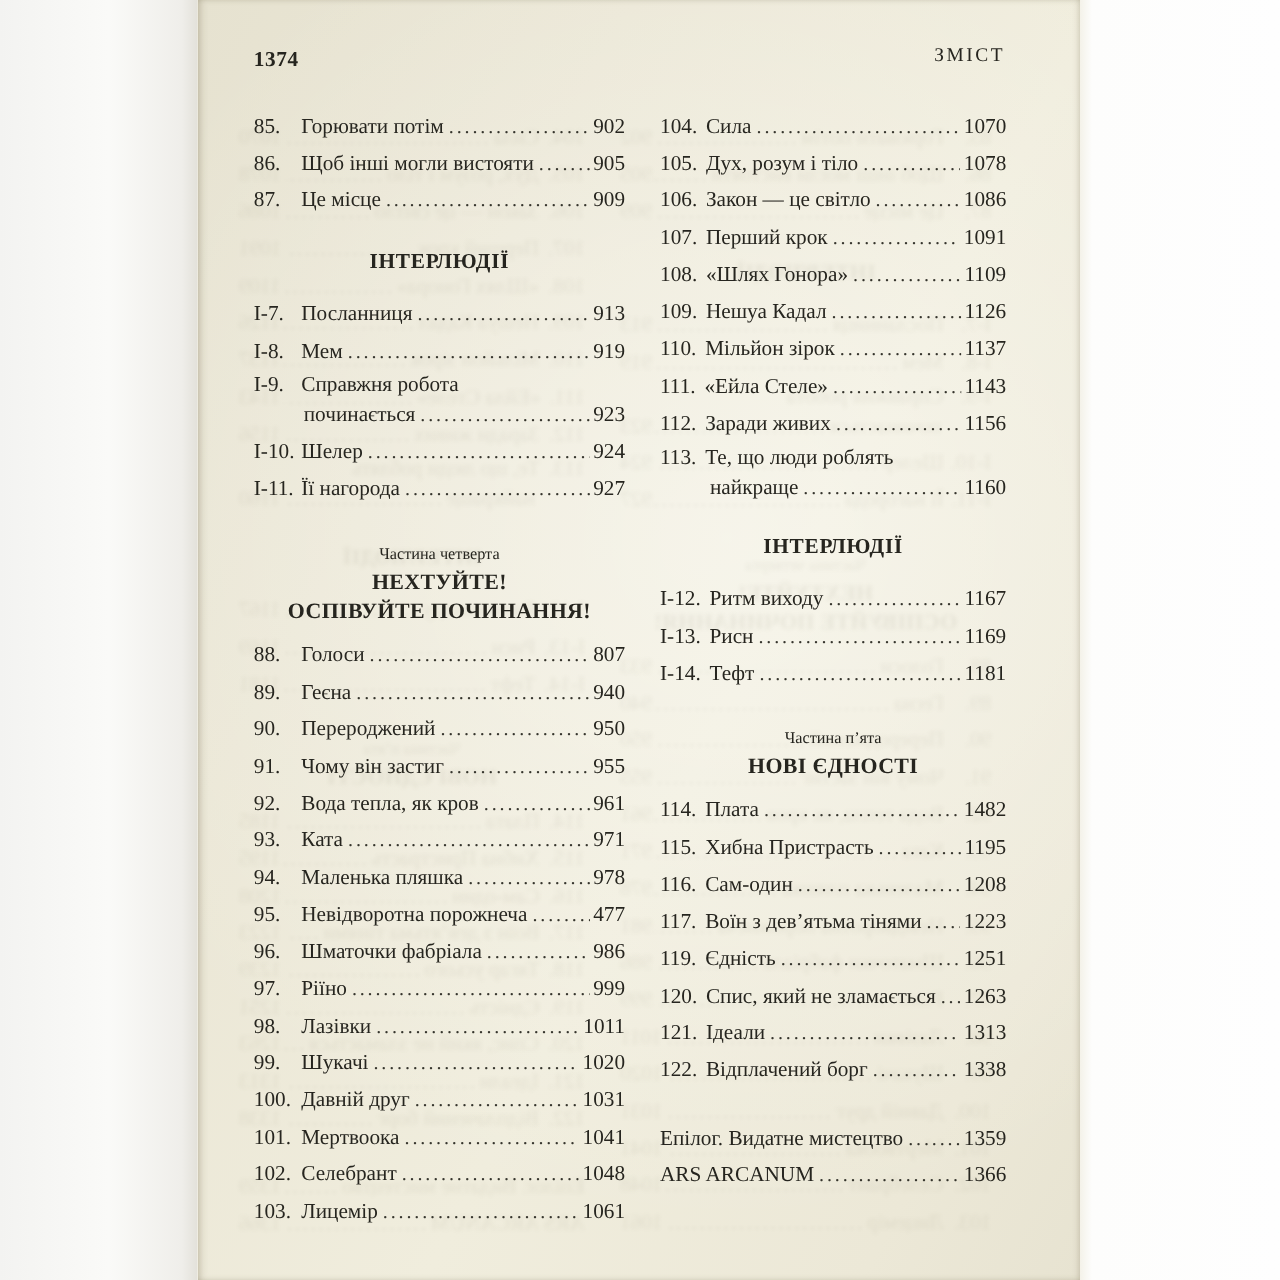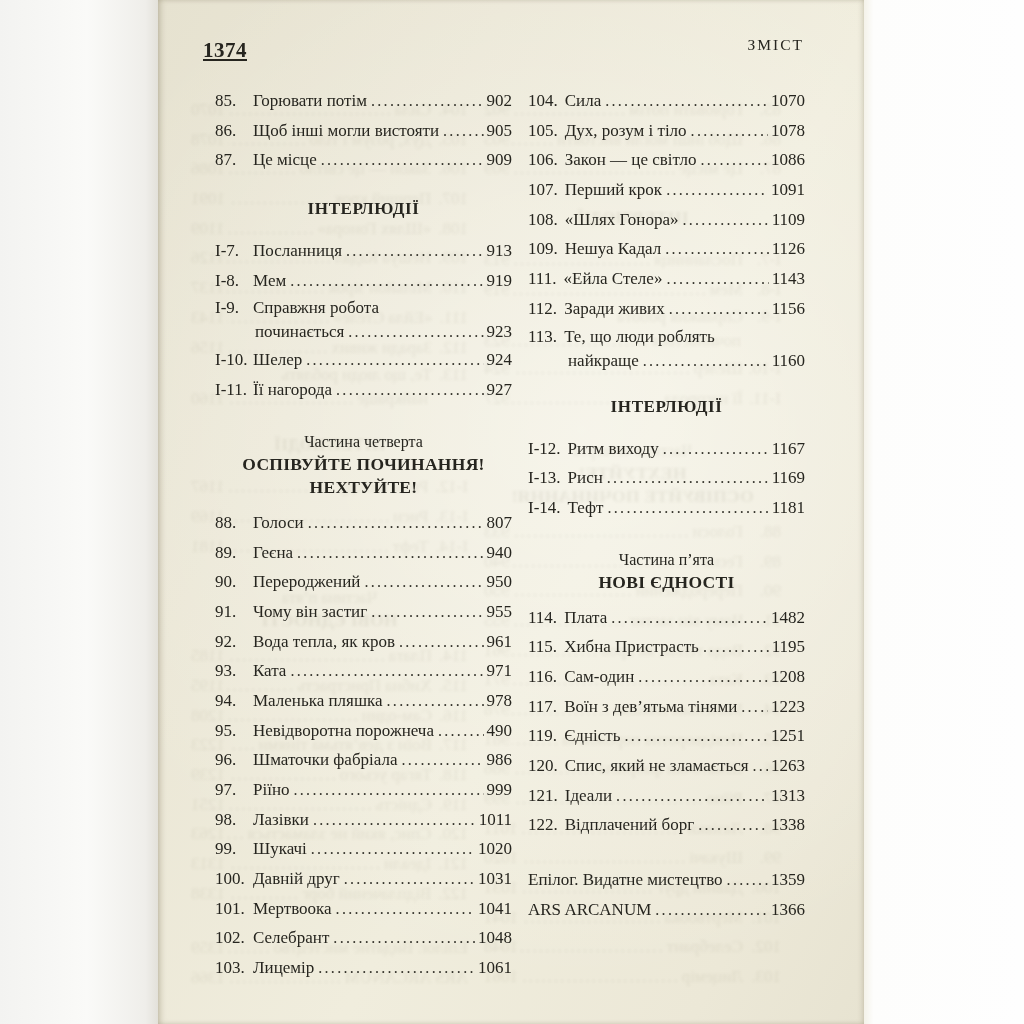--- a/index.html
+++ b/index.html
@@ -31,25 +31,25 @@
   
   .ghost{
     position:absolute;inset:0;
     transform:scaleX(-1) translateX(26px) translateY(9px);
     filter:blur(1.6px);
     opacity:.10;
     pointer-events:none;
   }
   .ghost *{color:#6d6850 !important;border-color:#6d6850 !important;}
 
-  .folio{position:absolute;left:45px;top:38px;font-size:21px;font-weight:bold;letter-spacing:.5px;text-decoration:underline;}
+  .folio{position:absolute;left:45px;top:38px;font-size:17px;font-weight:bold;letter-spacing:.5px;}
   .running{position:absolute;right:60px;top:36px;font-size:15.5px;letter-spacing:2px;}
 
   .col{position:absolute;top:86px;font-size:17px;}
-  .col-left{left:57px;width:297px;}
+  .col-left{left:45px;width:297px;}
   .col-right{left:370px;width:277px;}
 
   .row{display:flex;align-items:baseline;height:29.7px;line-height:29.7px;white-space:nowrap;}
   .num{flex:0 0 auto;}
   .col-left .num{display:inline-block;min-width:38px;}
   .col-right .num{margin-right:7px;}
   .t{flex:0 0 auto;}
   .leader{flex:1 1 auto;overflow:hidden;white-space:nowrap;margin:0 3px 0 4px;}
   .leader::after{
     content:"..........................................................................";
@@ -60,21 +60,21 @@
   .row2{margin:1px 0;}
   .row2 .l1{display:flex;align-items:baseline;line-height:24px;white-space:nowrap;}
   .row2 .l2{display:flex;align-items:baseline;line-height:24px;white-space:nowrap;padding-left:40px;}
   .col-left .row2 .l1 .num{min-width:38px;}
 
   .sec{
     text-align:center;font-weight:bold;font-size:17px;letter-spacing:.6px;
     margin:21px 0 14px;line-height:26px;
   }
   .part{text-align:center;margin:26px 0 9px;}
-  .part .part-pre{font-size:16px;line-height:22px;}
+  .part .part-pre{font-size:13px;line-height:22px;}
   .part .part-title{font-size:17.5px;font-weight:bold;line-height:23px;letter-spacing:.3px;}
   .gap{height:25px;}
 </style>
 </head>
 <body>
 
 <div class="photo">
   <div class="edge-left"></div>
   <div class="page" id="page">
     <div class="ghost" aria-hidden="true">
@@ -446,22 +446,22 @@
             <span class="pg">924</span>
           </div>
           <div class="row">
             <span class="num">І-11.</span>
             <span class="t">Її нагорода</span>
             <span class="leader"></span>
             <span class="pg">927</span>
           </div>
           <div class="part">
             <div class="part-pre">Частина четверта</div>
+            <div class="part-title">НЕХТУЙТЕ!</div>
             <div class="part-title">ОСПІВУЙТЕ ПОЧИНАННЯ!</div>
-            <div class="part-title">НЕХТУЙТЕ!</div>
           </div>
           <div class="row">
             <span class="num">88.</span>
             <span class="t">Голоси</span>
             <span class="leader"></span>
             <span class="pg">807</span>
           </div>
           <div class="row">
             <span class="num">89.</span>
             <span class="t">Геєна</span>
@@ -495,21 +495,21 @@
           <div class="row">
             <span class="num">94.</span>
             <span class="t">Маленька пляшка</span>
             <span class="leader"></span>
             <span class="pg">978</span>
           </div>
           <div class="row">
             <span class="num">95.</span>
             <span class="t">Невідворотна порожнеча</span>
             <span class="leader"></span>
-            <span class="pg">490</span>
+            <span class="pg">477</span>
           </div>
           <div class="row">
             <span class="num">96.</span>
             <span class="t">Шматочки фабріала</span>
             <span class="leader"></span>
             <span class="pg">986</span>
           </div>
           <div class="row">
             <span class="num">97.</span>
             <span class="t">Ріїно</span>
@@ -582,20 +582,26 @@
             <span class="num">108.</span>
             <span class="t">«Шлях Гонора»</span>
             <span class="leader"></span>
             <span class="pg">1109</span>
           </div>
           <div class="row">
             <span class="num">109.</span>
             <span class="t">Нешуа Кадал</span>
             <span class="leader"></span>
             <span class="pg">1126</span>
+          </div>
+          <div class="row">
+            <span class="num">110.</span>
+            <span class="t">Мільйон зірок</span>
+            <span class="leader"></span>
+            <span class="pg">1137</span>
           </div>
           <div class="row">
             <span class="num">111.</span>
             <span class="t">«Ейла Стеле»</span>
             <span class="leader"></span>
             <span class="pg">1143</span>
           </div>
           <div class="row">
             <span class="num">112.</span>
             <span class="t">Заради живих</span>

